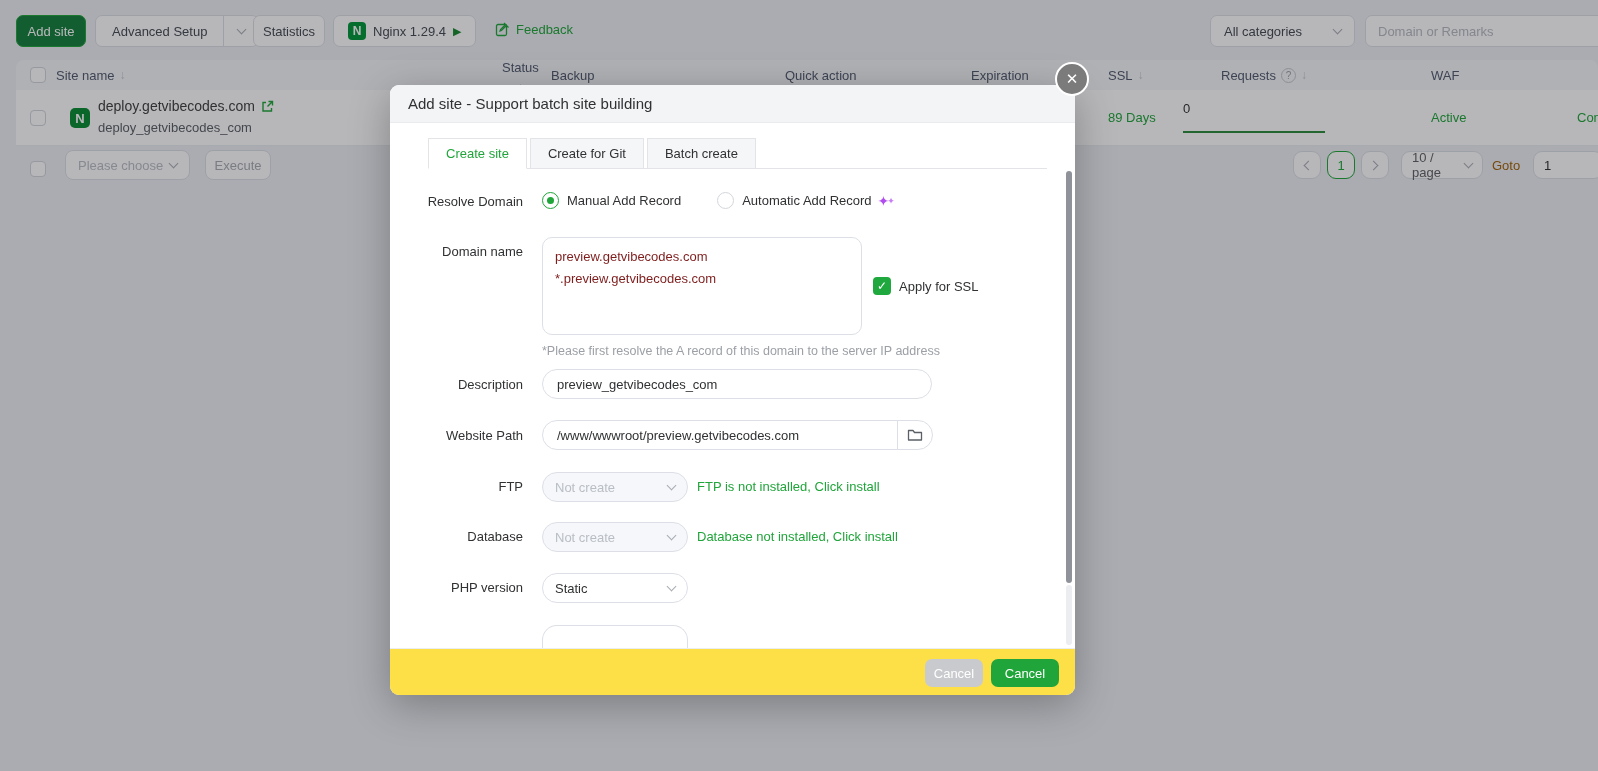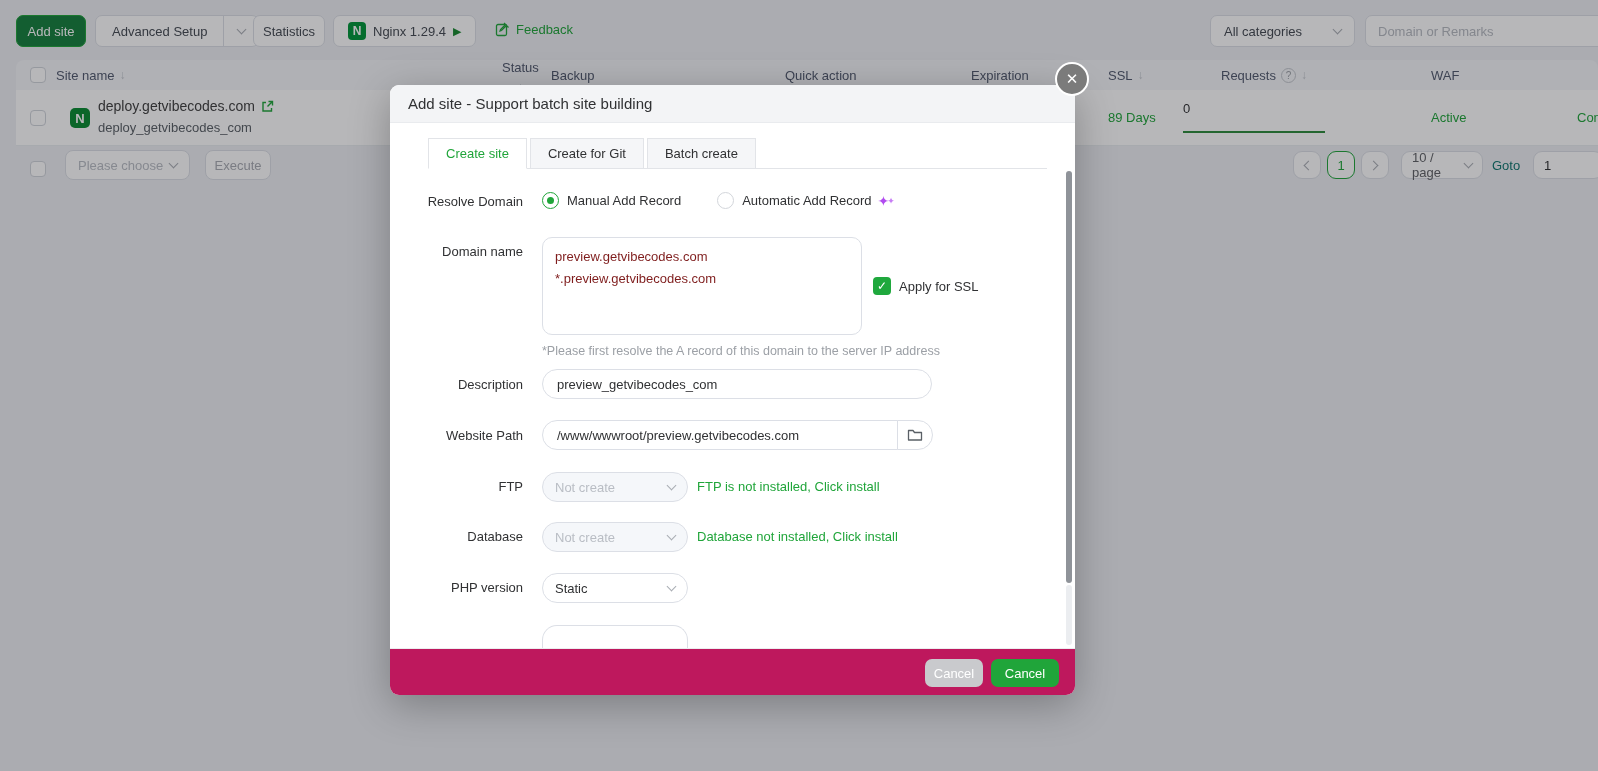--- a/index.html
+++ b/index.html
@@ -58,21 +58,21 @@
   
   .bbtn { position:absolute; top:150px; height:30px; display:flex; align-items:center;
     justify-content:center; background:#fff; border:1px solid #dcdfe6; border-radius:8px; font-size:13px; }
   #sel-batch { left:65px; width:125px; justify-content:space-between; padding:0 12px; color:#b9bdc4; }
   #btn-exec { left:205px; width:66px; color:#a8abb2; }
   .pbtn { position:absolute; top:151px; width:28px; height:28px; display:flex; align-items:center;
     justify-content:center; background:#fff; border:1px solid #dcdfe6; border-radius:9px;
     font-size:13px; color:#606266; cursor:pointer; }
   #pg-cur { border-color:#20a53a; color:#20a53a; }
   #pg-size { width:82px; left:1401px; justify-content:space-between; padding:0 10px; top:151px; height:28px; }
-  #pg-goto-label { position:absolute; left:1492px; top:158px; font-size:13px; color:#0f766e; }
+  #pg-goto-label { position:absolute; left:1492px; top:158px; font-size:13px; color:#a16207; }
   #pg-goto { position:absolute; left:1533px; top:151px; width:70px; height:28px; border:1px solid #dcdfe6;
     border-radius:9px; padding:0 10px; font-size:13px; font-family:inherit; color:#303133; outline:none; }
 
   
   #overlay { position:fixed; inset:0; background:rgba(15,18,22,0.3); z-index:40; }
   #modal { position:absolute; left:390px; top:85px; width:685px; height:610px; background:#fff;
     border-radius:9px; z-index:50; box-shadow:0 10px 40px rgba(0,0,0,0.28); }
   #modal-head { height:38px; background:#f3f4f6; border-radius:9px 9px 0 0; display:flex;
     align-items:center; padding:0 18px; font-size:15px; font-weight:500; color:#303133;
     border-bottom:1px solid #e9ebee; }
@@ -122,21 +122,21 @@
   #php-sel { left:152px; top:450px; cursor:pointer; }
   #partial-sel { position:absolute; left:152px; top:502px; width:146px; height:26px;
     border:1px solid #dcdfe6; border-bottom:none; border-radius:15px 15px 0 0; background:#fff; }
   .glink { position:absolute; font-size:13px; color:#20a53a; cursor:pointer; }
   #ftp-link { left:307px; top:356px; }
   #db-link { left:307px; top:406px; }
 
   #sb-thumb { position:absolute; left:676px; top:48px; width:6px; height:412px; background:#8f9399; border-radius:3px; }
   #sb-track-low { position:absolute; left:676px; top:462px; width:6px; height:60px; background:#ebedf0; border-radius:3px; }
 
-  #modal-foot { position:absolute; left:0; top:563px; width:685px; height:47px; background:#be185d;
+  #modal-foot { position:absolute; left:0; top:563px; width:685px; height:47px; background:#fde047;
     border-top:1px solid #ebedf0; border-radius:0 0 9px 9px; }
   .cbtn { position:absolute; top:10px; height:28px; display:flex; align-items:center; justify-content:center;
     border:none; border-radius:7px; font-size:13px; font-family:inherit; color:#fff; cursor:pointer; }
   #cancel-btn { left:535px; width:58px; background:#c9cacd; }
   #confirm-btn { left:601px; width:68px; background:#20a53a; }
 
   svg { display:block; }
 </style>
 </head>
 <body>

